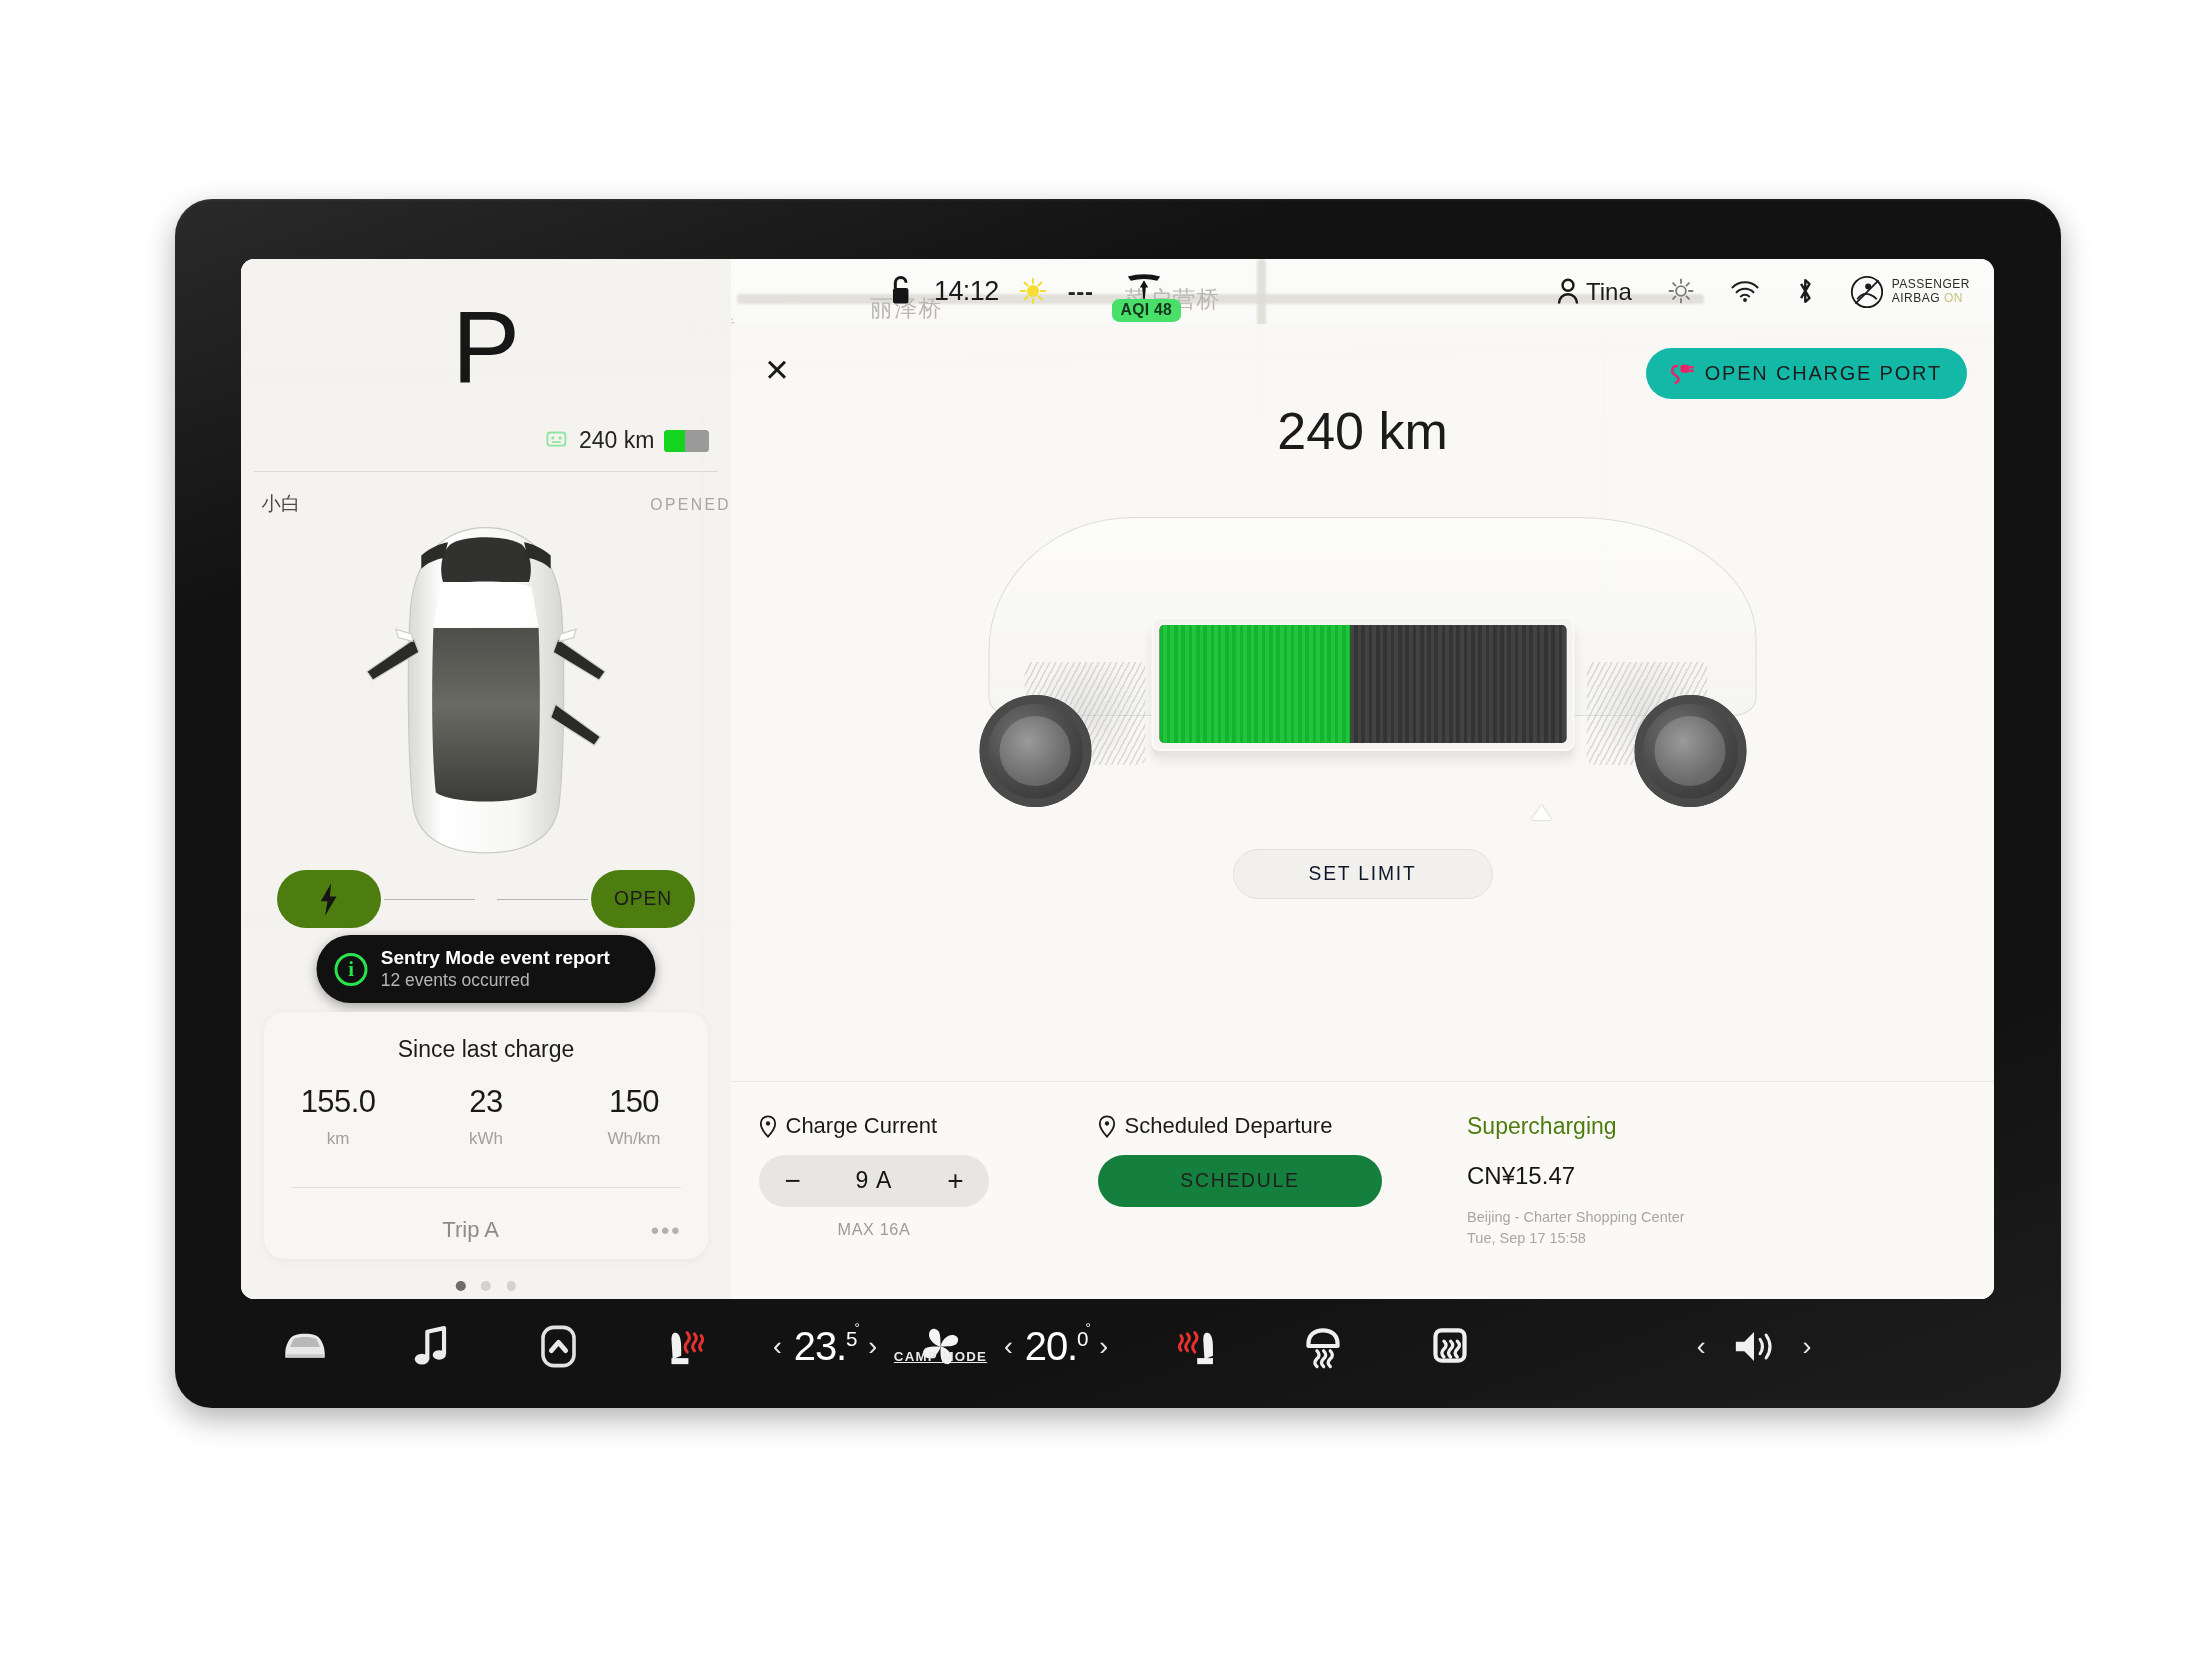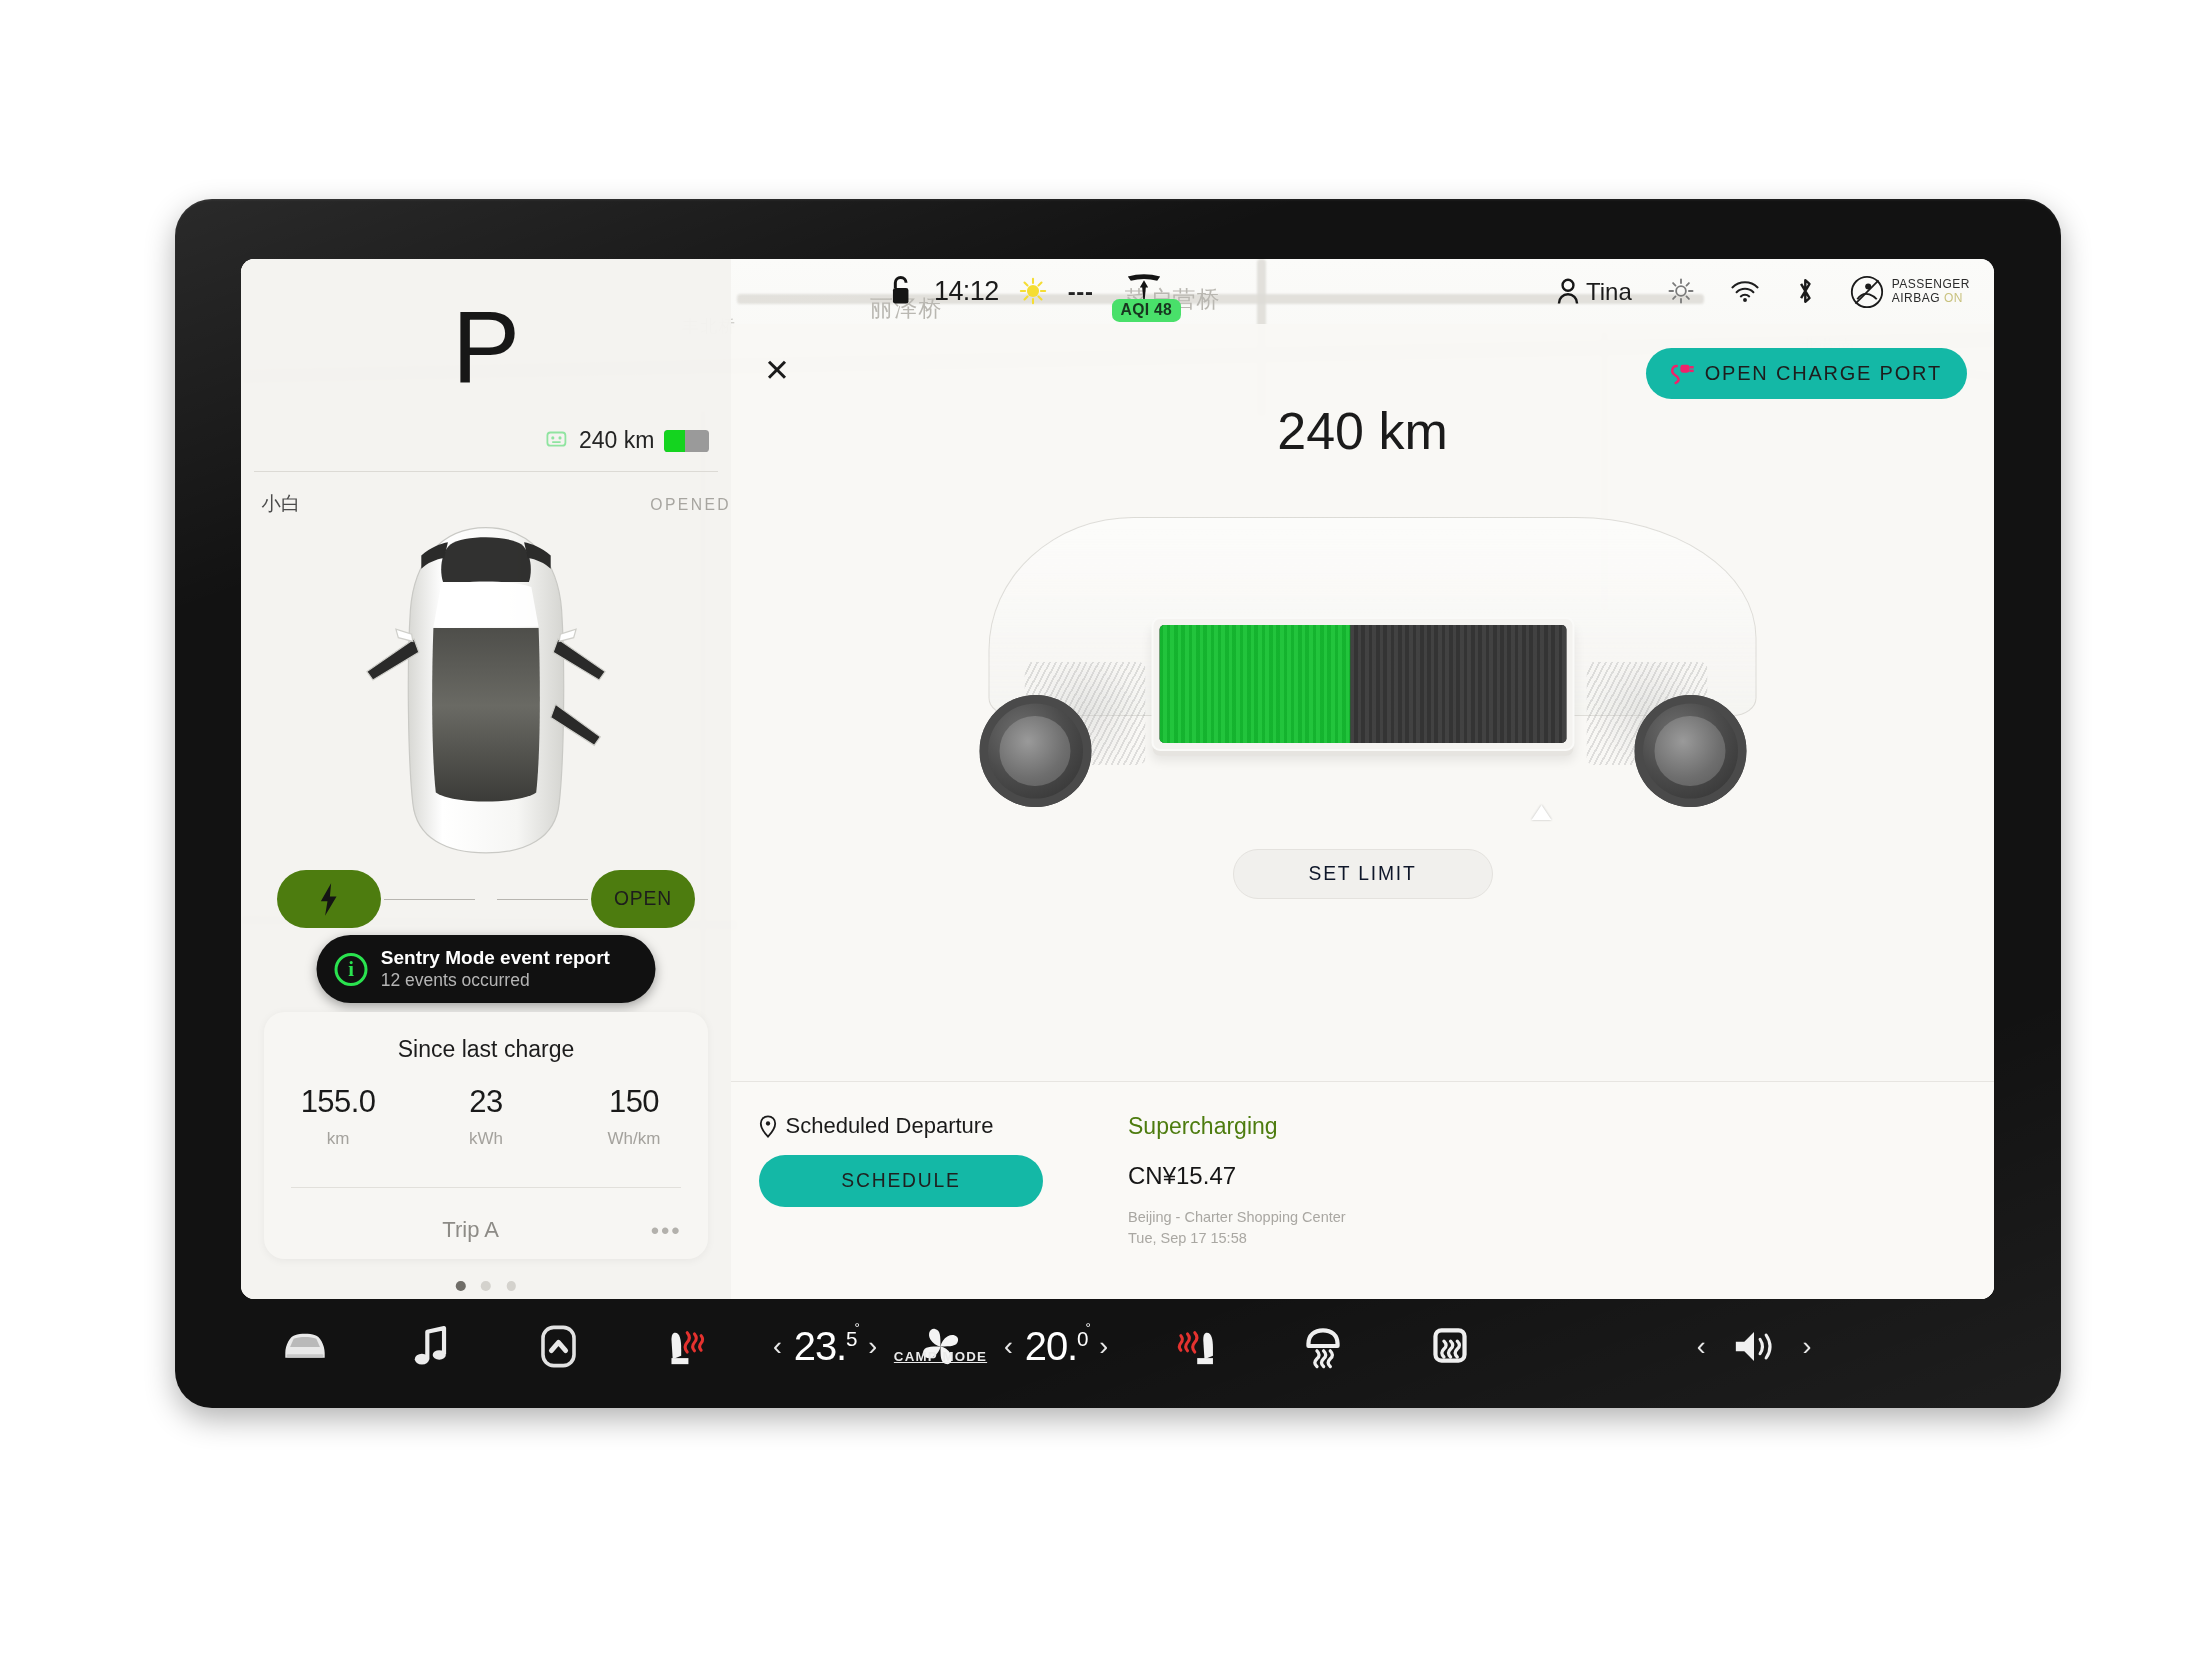--- a/index.html
+++ b/index.html
@@ -259,21 +259,21 @@
   .cb-col { position:relative; }
   .cb-title { display:flex; align-items:center; gap:8.5px; font-size: 22px; color:#1a1a1a; }
   .cb-stepper {
     margin-top: 15.7px; width: 230px; height: 52px; border-radius: 26px; background:#e8e6e2;
     display:flex; align-items:center; justify-content:space-between; padding: 0 25.4px;
   }
   .cb-stepper .sym { font-size: 28px; color:#1b1b1b; line-height:1; font-weight:300;}
   .cb-stepper .val { font-size: 23px; color:#141414; letter-spacing: 1.2px;}
   .cb-max { margin-top: 13.3px; text-align:center; width:230px; font-size: 16.3px; color:#9e9c97; letter-spacing:0.6px;}
   .cb-schedule {
-    margin-top: 15.7px; width: 284px; height: 52px; border-radius: 26px; background:#14b8a6;
+    margin-top: 15.7px; width: 284px; height: 52px; border-radius: 26px; background:#15803d;
     display:flex; align-items:center; justify-content:center;
     font-size: 19.3px; letter-spacing: 1.8px; color:#1f1f1f;
   }
   .cb-sc-title { font-size: 23px; color:#4d7c0f;}
   .cb-sc-amt { margin-top: 22px; font-size: 24px; color:#161616;}
   .cb-sc-sub { margin-top: 17px; font-size: 14.5px; color:#a9a7a2; line-height:1.45;}
 
   
   #appbar {
     position:absolute; left: 66px; right: 66px; bottom: 15.7px; height: 92px;
@@ -530,20 +530,35 @@
             <div class="pack-green" id="packgreen" style="width: 47%;"></div>
             <div class="pack-grey"></div>
           </div>
         </div>
         <div class="limit-marker" id="limitmark" style="left: 616px;"></div>
       </div>
 
       <div id="setlimit">SET LIMIT</div>
 
       <div id="chargebottom">
+        <div class="cb-col" style="width:339px">
+          <div class="cb-title">
+            <svg width="18" height="23" viewBox="0 0 30 38">
+              <path d="M15 2 C8 2 3 7 3 14 C3 23 15 36 15 36 C15 36 27 23 27 14 C27 7 22 2 15 2 Z" fill="none" stroke="#1b1b1b" stroke-width="3"></path>
+              <circle cx="15" cy="14" r="3.6" fill="#1b1b1b"></circle>
+            </svg>
+            <span>Charge Current</span>
+          </div>
+          <div class="cb-stepper">
+            <span class="sym">−</span>
+            <span class="val">9 A</span>
+            <span class="sym">+</span>
+          </div>
+          <div class="cb-max">MAX 16A</div>
+        </div>
 
         <div class="cb-col" style="width:369px">
           <div class="cb-title">
             <svg width="18" height="23" viewBox="0 0 30 38">
               <path d="M15 2 C8 2 3 7 3 14 C3 23 15 36 15 36 C15 36 27 23 27 14 C27 7 22 2 15 2 Z" fill="none" stroke="#1b1b1b" stroke-width="3"></path>
               <circle cx="15" cy="14" r="3.6" fill="#1b1b1b"></circle>
             </svg>
             <span>Scheduled Departure</span>
           </div>
           <div class="cb-schedule">SCHEDULE</div>

